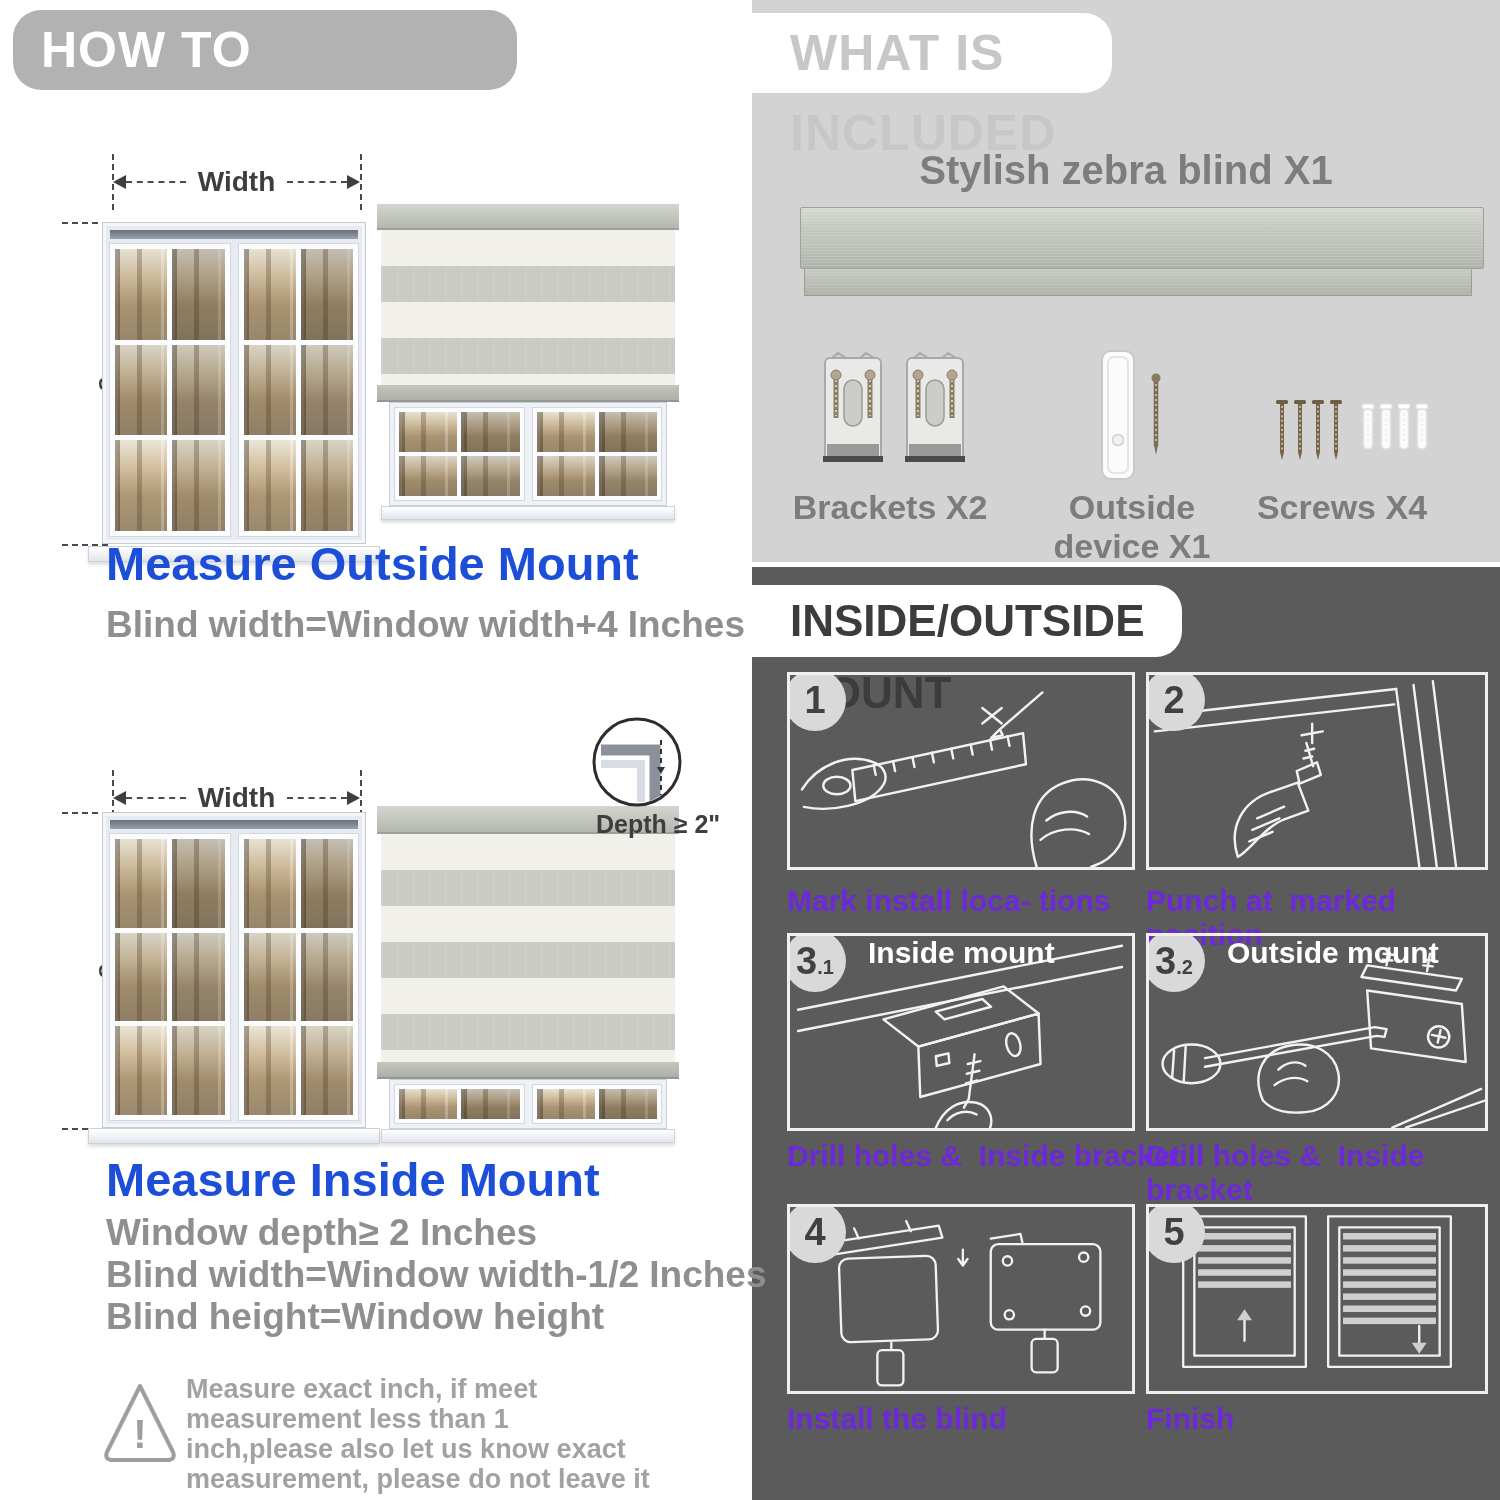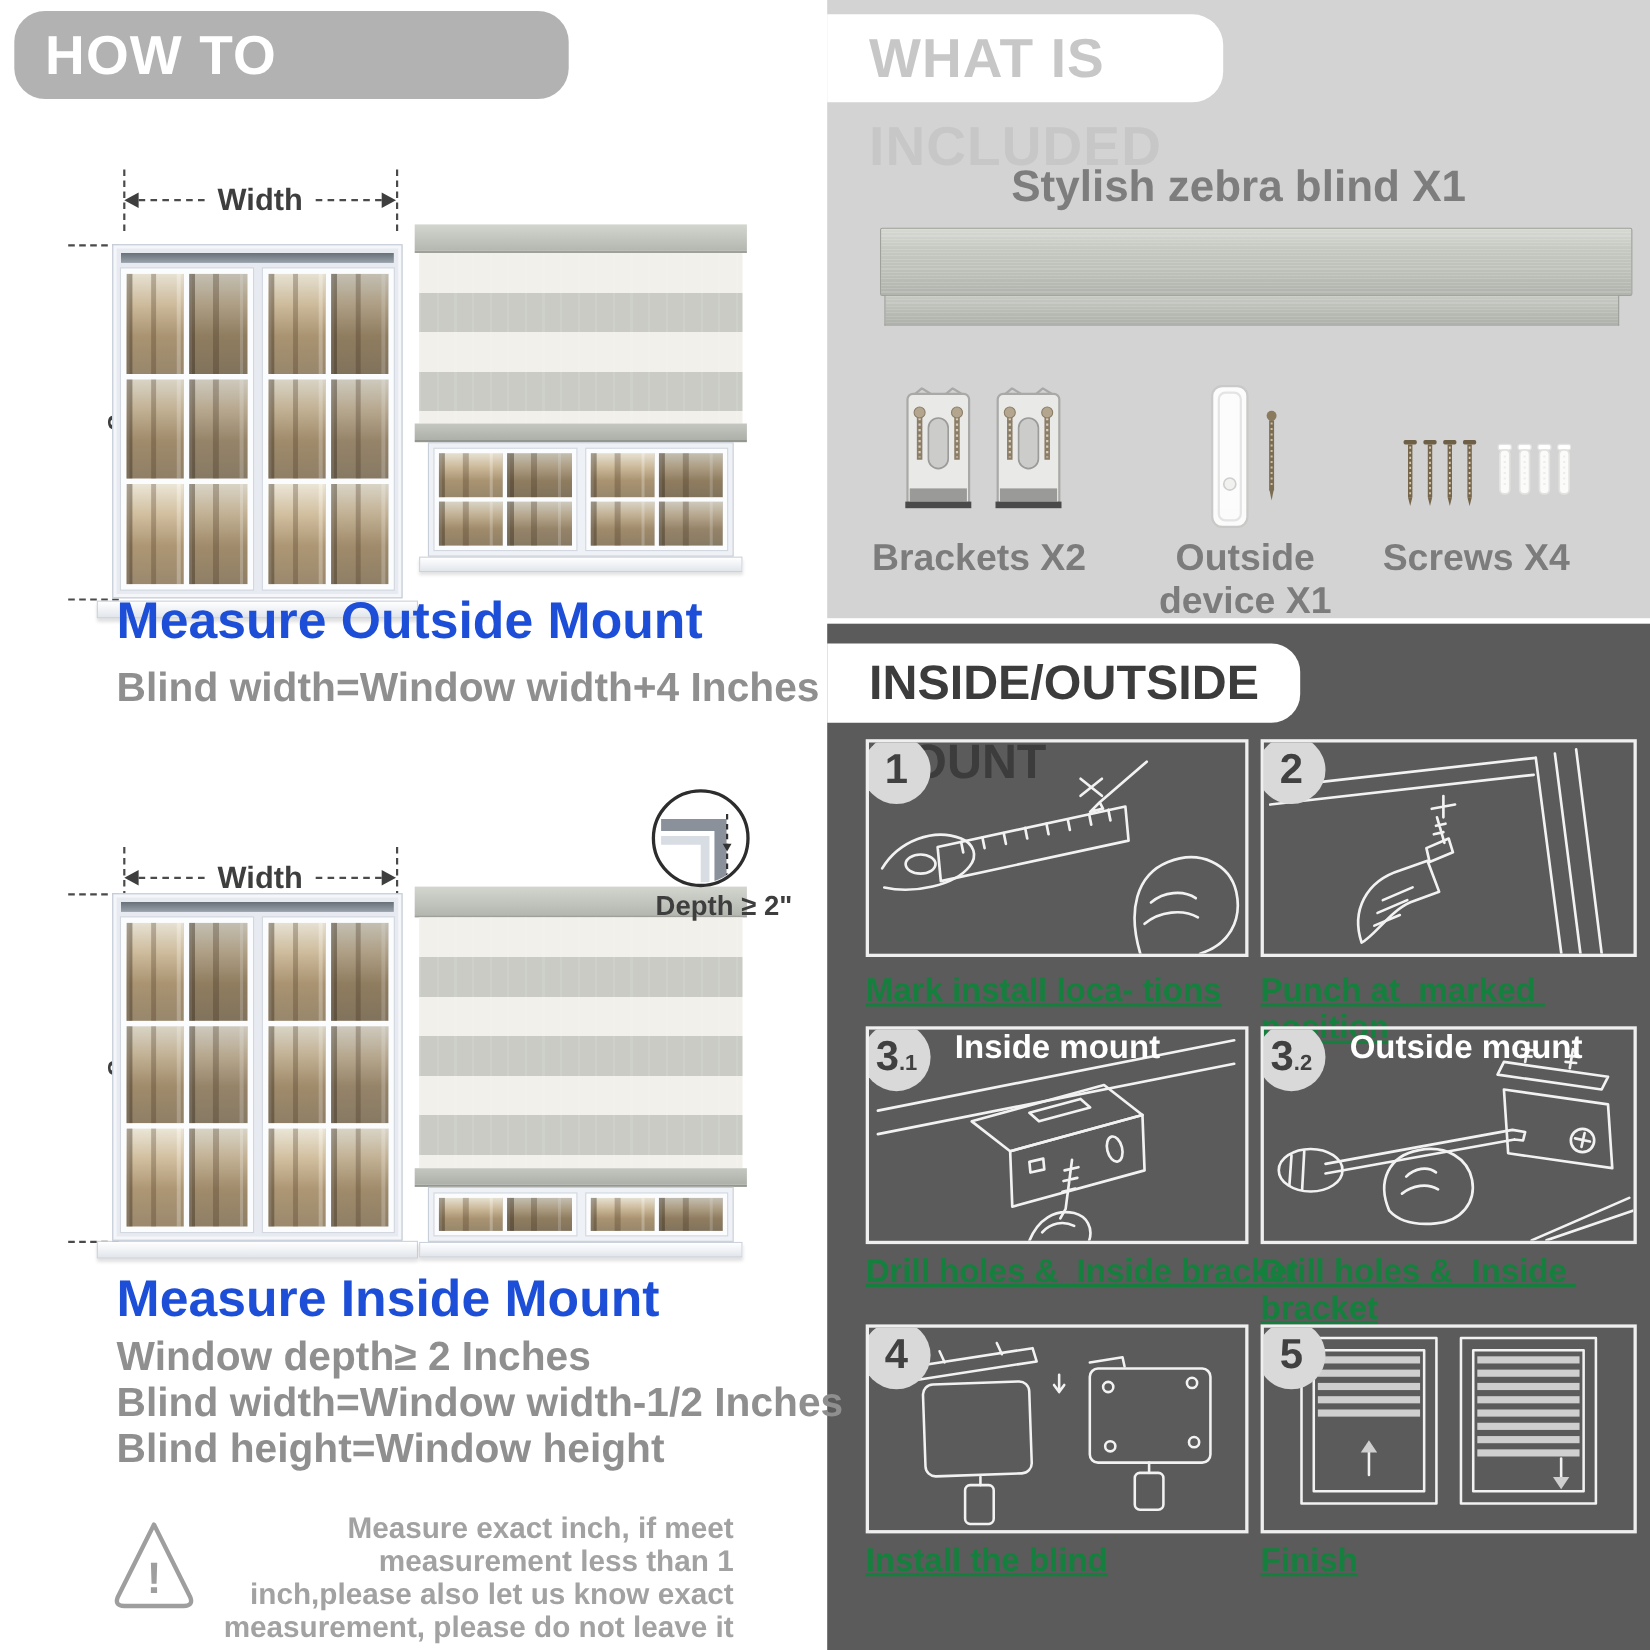--- a/index.html
+++ b/index.html
@@ -80,21 +80,21 @@
                  linear-gradient(180deg,#c7cac3,#aeb1aa);}
   .item-lbl{color:#7c7c7c;font-size:34px;font-weight:bold;text-align:center;}
 
   
   .tile{border:3px solid #efefef;overflow:hidden;position:absolute;box-sizing:border-box;}
   .badge{position:absolute;left:-6px;top:-6px;width:62px;height:62px;border-radius:50%;background:#d9d9d9;
          display:flex;align-items:center;justify-content:center;color:#414141;font-weight:bold;}
   .badge .n{font-size:38px;}
   .badge .s{font-size:20px;margin-top:12px;}
   .tile-title{position:absolute;left:78px;top:0;color:#ffffff;font-size:30px;font-weight:bold;}
-  .caption{position:absolute;color:#15803d;font-size:30px;font-weight:bold;white-space:pre-wrap;text-decoration:underline;}
+  .caption{position:absolute;color:#6d28d9;font-size:30px;font-weight:bold;white-space:pre-wrap;}
   .art{position:absolute;left:0;top:0;width:100%;height:100%;}
   .art path,.art circle,.art ellipse,.art rect,.art line{stroke:#f2f2f2;stroke-width:2.5;fill:none;
       stroke-linecap:round;stroke-linejoin:round;}
   .art .fillb{fill:#cfcfcf;stroke:none;}
 </style>
 </head>
 <body>
 
 <div id="page">
 
@@ -246,21 +246,21 @@
 
   <div class="abs h-dark" style="left:106px;top:1152px;">Measure Inside Mount</div>
   <div class="abs t-gray" style="left:106px;top:1212px;">Window depth≥ 2 Inches</div>
   <div class="abs t-gray" style="left:106px;top:1254px;">Blind width=Window width-1/2 Inches</div>
   <div class="abs t-gray" style="left:106px;top:1296px;">Blind height=Window height</div>
 
   <svg class="abs" style="left:103px;top:1380px;" width="74" height="84" viewBox="0 0 74 84">
     <path d="M37,6 L70,72 Q73,80 64,80 L10,80 Q1,80 4,72 Z" fill="none" stroke="#9e9e9e" stroke-width="4" stroke-linejoin="round"></path>
     <text x="37" y="68" font-size="40" font-weight="bold" fill="#9e9e9e" text-anchor="middle" font-family="Liberation Sans, sans-serif">!</text>
   </svg>
-  <div class="abs warn-text" style="left:202px;top:1374px;text-align:right;">Measure exact inch, if meet measurement less than 1 inch,please also let us know exact measurement, please do not leave it</div>
+  <div class="abs warn-text" style="left:186px;top:1374px;">Measure exact inch, if meet measurement less than 1 inch,please also let us know exact measurement, please do not leave it</div>
 
   <div class="abs included-box">WHAT IS INCLUDED</div>
   <div class="abs product-lbl">Stylish zebra blind X1</div>
 
   <div class="abs headrail-main"></div>
   <div class="abs headrail-lip"></div>
 
   <svg class="abs" style="left:820px;top:352px;" width="150" height="126" viewBox="0 0 150 126">
     <defs>
       <g id="brkt">

